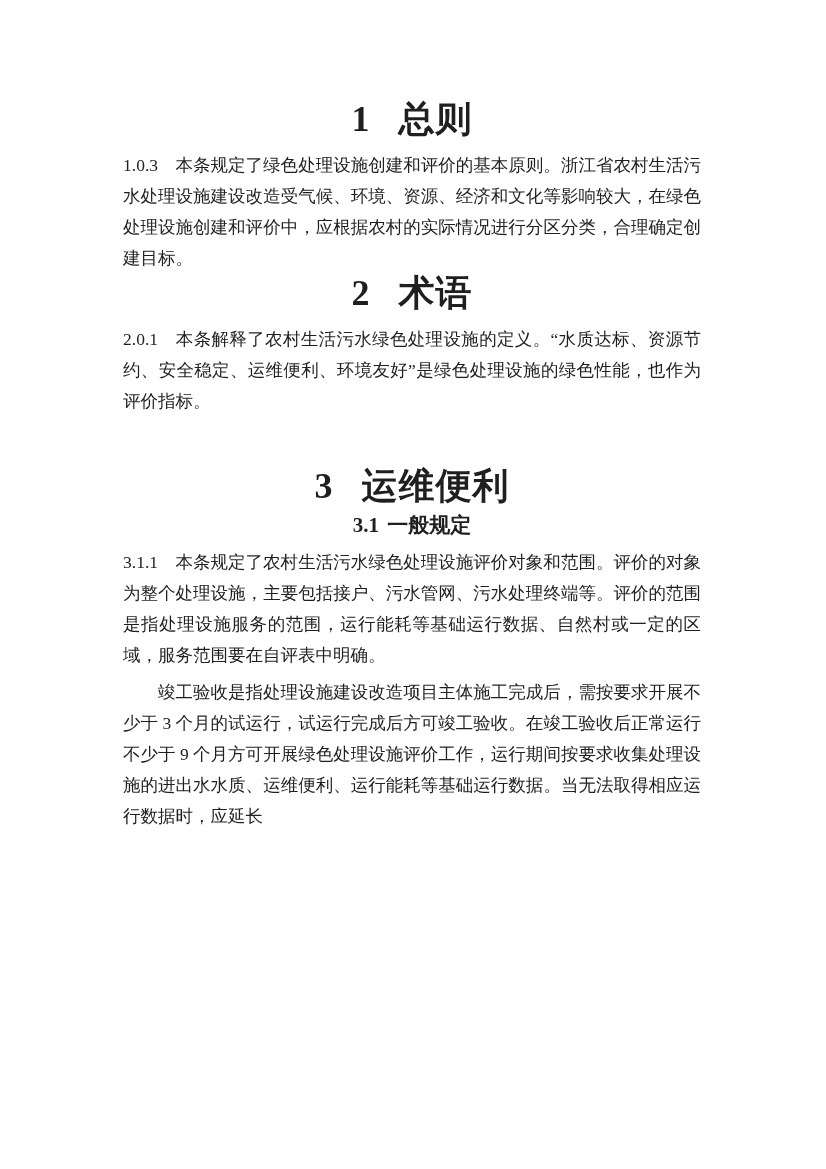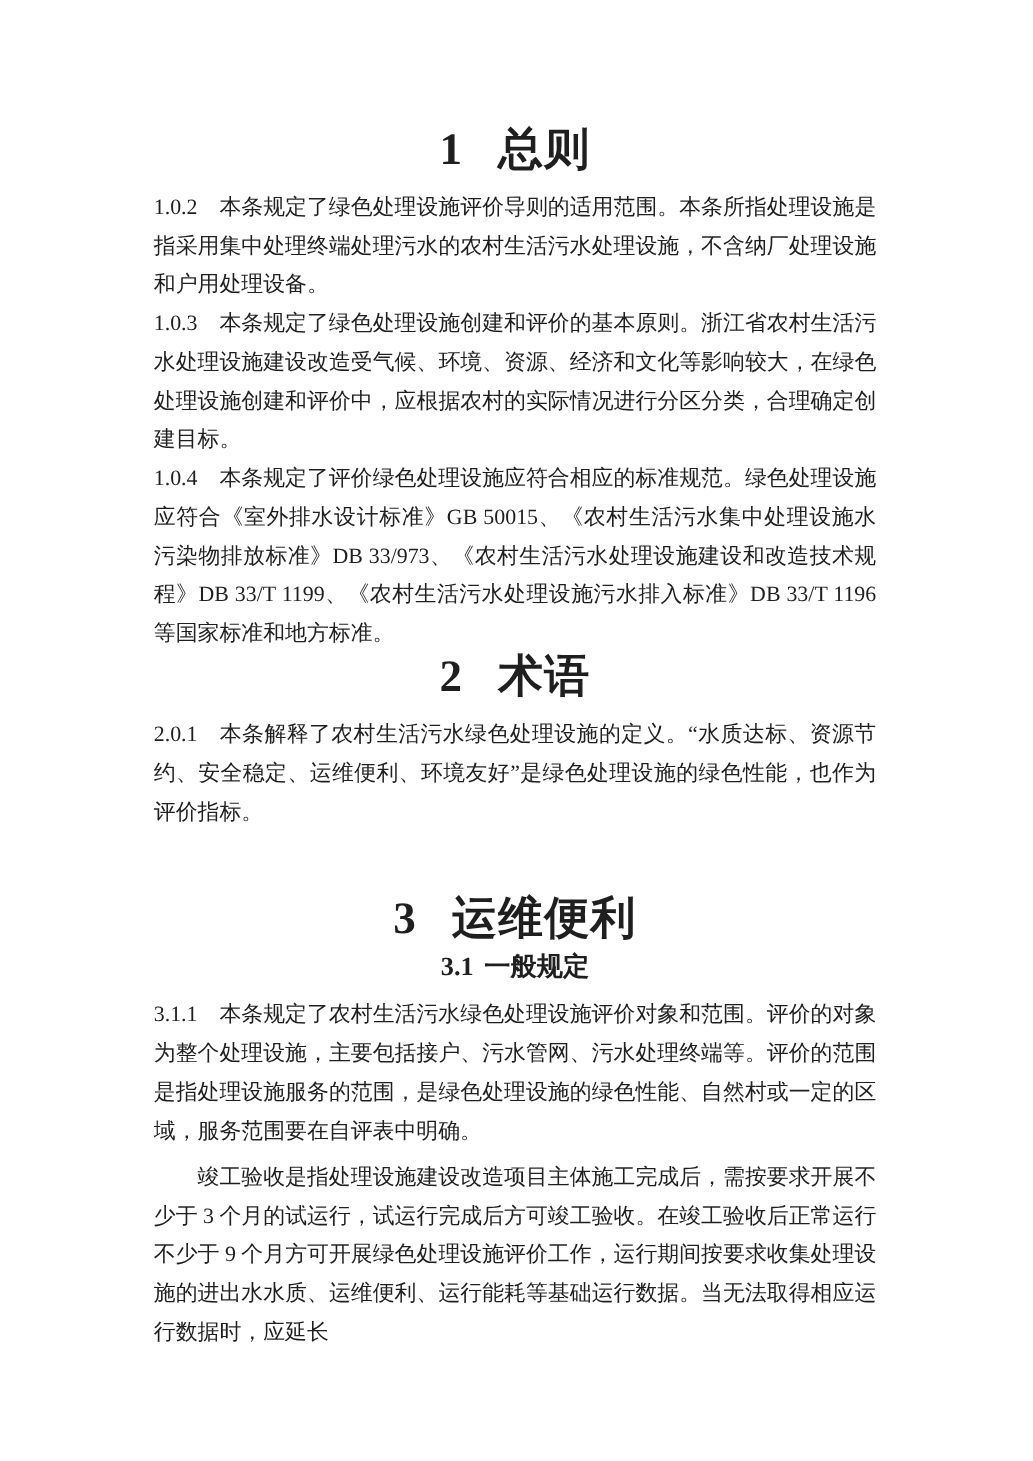--- a/index.html
+++ b/index.html
@@ -71,48 +71,42 @@
 </style>
 </head>
 <body>
 
 <div class="page">
 
   <h1 class="chapter-heading ch1">
     <span class="num">1</span><span>总则</span>
   </h1>
 
-  <p class="clause">
-    <span class="clause-num">1.0.2</span><span>本条规定了绿色处理设施评价导则的适用范围。本条所指处理设施是指采用集中处理终端处理污水的农村生活污水处理设施，不含纳厂处理设施和户用处理设备。</span>
-  </p>
 
   <p class="clause">
     <span class="clause-num">1.0.3</span><span>本条规定了绿色处理设施创建和评价的基本原则。浙江省农村生活污水处理设施建设改造受气候、环境、资源、经济和文化等影响较大，在绿色处理设施创建和评价中，应根据农村的实际情况进行分区分类，合理确定创建目标。</span>
   </p>
 
-  <p class="clause">
-    <span class="clause-num">1.0.4</span><span>本条规定了评价绿色处理设施应符合相应的标准规范。绿色处理设施应符合《室外排水设计标准》GB 50015、《农村生活污水集中处理设施水污染物排放标准》DB 33/973、《农村生活污水处理设施建设和改造技术规程》DB 33/T 1199、《农村生活污水处理设施污水排入标准》DB 33/T 1196 等国家标准和地方标准。</span>
-  </p>
 
   <h1 class="chapter-heading ch2">
     <span class="num">2</span><span>术语</span>
   </h1>
 
   <p class="clause">
     <span class="clause-num">2.0.1</span><span>本条解释了农村生活污水绿色处理设施的定义。“水质达标、资源节约、安全稳定、运维便利、环境友好”是绿色处理设施的绿色性能，也作为评价指标。</span>
   </p>
 
   <h1 class="chapter-heading ch3">
     <span class="num">3</span><span>运维便利</span>
   </h1>
 
   <h2 class="section-heading">
     <span class="num">3.1</span><span>一般规定</span>
   </h2>
 
   <p class="clause">
-    <span class="clause-num">3.1.1</span><span>本条规定了农村生活污水绿色处理设施评价对象和范围。评价的对象为整个处理设施，主要包括接户、污水管网、污水处理终端等。评价的范围是指处理设施服务的范围，是绿色处理设施的绿色性能、自然村或一定的区域，服务范围要在自评表中明确。</span>
+    <span class="clause-num">3.1.1</span><span>本条规定了农村生活污水绿色处理设施评价对象和范围。评价的对象为整个处理设施，主要包括接户、污水管网、污水处理终端等。评价的范围是指处理设施服务的范围，运行能耗等基础运行数据、自然村或一定的区域，服务范围要在自评表中明确。</span>
   </p>
 
 
   <p class="note-para">竣工验收是指处理设施建设改造项目主体施工完成后，需按要求开展不少于 3 个月的试运行，试运行完成后方可竣工验收。在竣工验收后正常运行不少于 9 个月方可开展绿色处理设施评价工作，运行期间按要求收集处理设施的进出水水质、运维便利、运行能耗等基础运行数据。当无法取得相应运行数据时，应延长</p>
 
 </div>
 
 </body></html>

